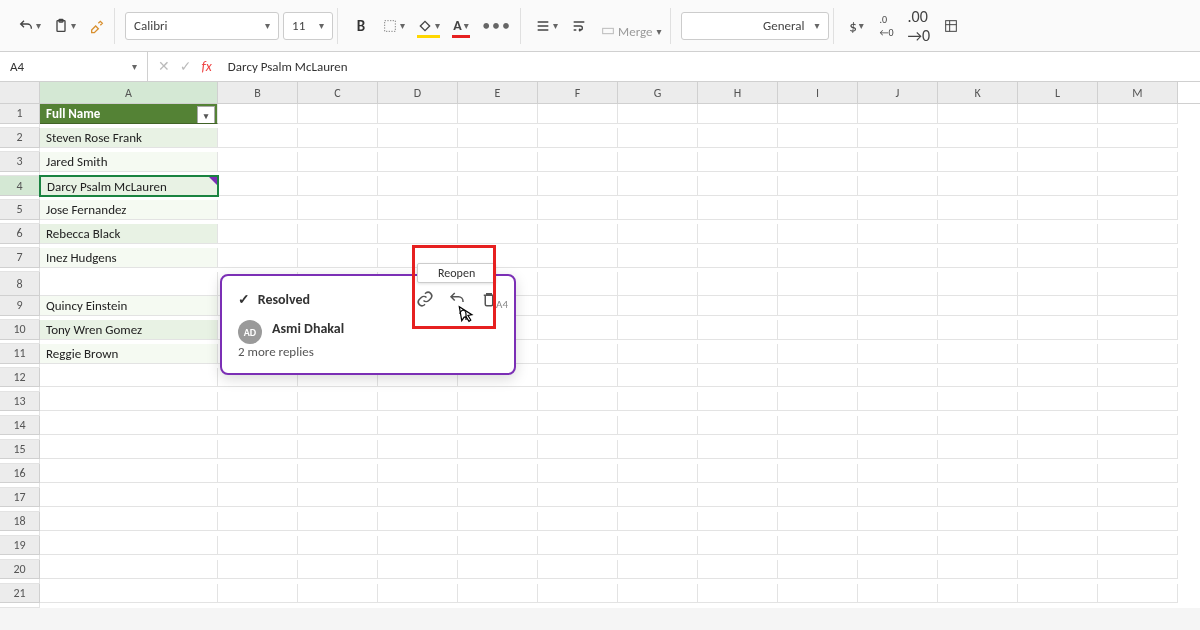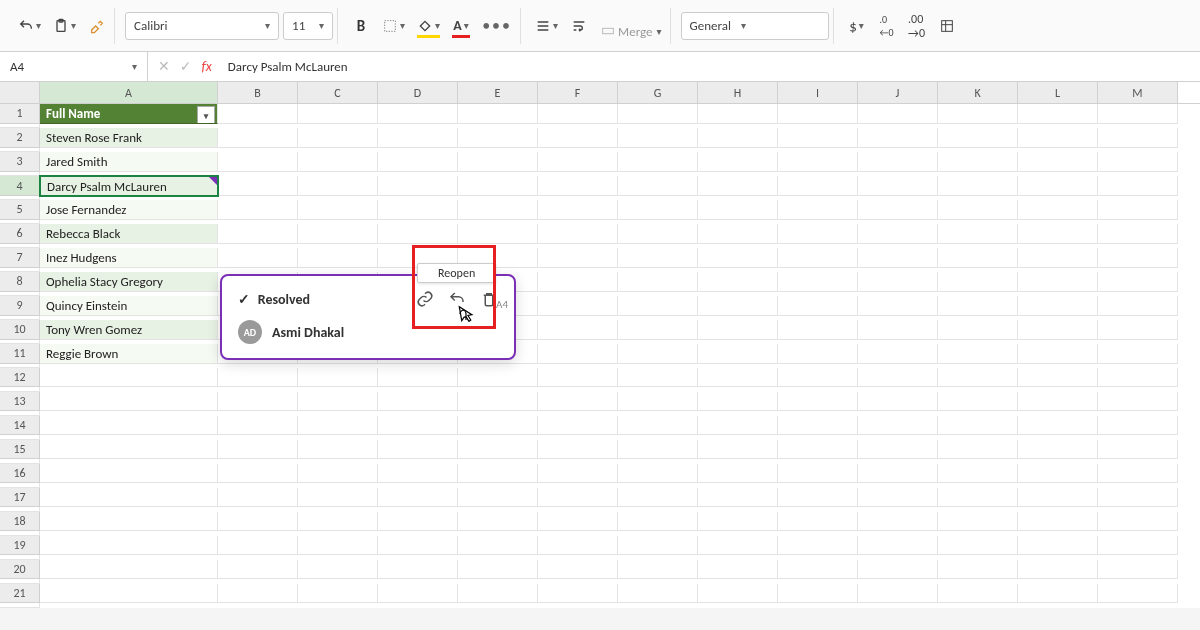--- a/index.html
+++ b/index.html
@@ -21,21 +21,21 @@
   .tbtn.disabled { color: #bbb; margin-top: 11px; }
   .tbtn svg { width: 16px; height: 16px; }
   .chev { font-size: 10px; color: #666; margin-left: 2px; }
   .font-select, .size-select, .numfmt-select {
     border: 1px solid #ccc; border-radius: 3px; background: #fff;
     height: 28px; display: flex; align-items: center; padding: 0 8px;
     color: #444; font-size: 13px; gap: 8px;
   }
   .font-select { width: 154px; justify-content: space-between; }
   .size-select { width: 50px; justify-content: space-between; }
-  .numfmt-select { width: 148px; justify-content: flex-start; }
+  .numfmt-select { width: 148px; justify-content: flex-end; }
   .bold-btn { font-weight: 700; font-size: 15px; color: #333; }
   .underline-bar { position: absolute; bottom: 2px; left: 4px; right: 4px; height: 3px; }
   .merge-label { color: #9a9a9a; font-size: 13px; margin: 0 2px; }
 
   
   .fbar {
     display: flex; align-items: center; background: #fff;
     border-bottom: 1px solid #d0d0d0; height: 30px;
   }
   .namebox {
@@ -100,21 +100,21 @@
     background: #fff; border: 2px solid #7b2fb5; border-radius: 8px;
     box-shadow: 0 4px 14px rgba(0,0,0,.15); padding: 14px 16px 14px 16px;
   }
   .comment-card .status-row {
     display: flex; align-items: center; justify-content: space-between;
     margin-bottom: 12px;
   }
   .status-txt { display: flex; align-items: center; gap: 8px; font-weight: 600; color: #333; font-size: 14px; }
   .card-actions { display: flex; align-items: center; gap: 14px; color: #555; }
   .card-actions .act { width: 18px; height: 18px; display: flex; align-items: center; justify-content: center; cursor: pointer; }
-  .author-row { display: flex; align-items: center; gap: 10px; }
+  .author-row { display: flex; align-items: flex-start; gap: 10px; }
   .avatar {
     width: 24px; height: 24px; border-radius: 50%; background: #9a9a9a;
     color: #fff; font-size: 10px; font-weight: 600; display: flex; align-items: center; justify-content: center;
   }
   .author-name { font-weight: 600; color: #333; font-size: 14px; }
   .comment-body { color: #666; font-size: 13px; line-height: 1.4; margin: 0 0 10px 34px; }
   .replies { color: #555; font-size: 13px; margin-left: 0; }
   .card-ref { position: absolute; top: 22px; right: 6px; background: #fff; font-size: 11px; color: #888; }
 
   
@@ -226,21 +226,21 @@
 
   <div class="grp" style="border-right:none">
     <span class="tbtn">
       <span style="font-size:15px;color:#444">$</span>
       <span class="chev">▾</span>
     </span>
     <span class="tbtn">
       <span style="font-size:10px;color:#444">.0<br>←0</span>
     </span>
     <span class="tbtn">
-      <span style="font-size:12px;color:#444">.00<br>→0</span>
+      <span style="font-size:16px;color:#444">.00<br>→0</span>
     </span>
     <span class="tbtn">
       <svg viewBox="0 0 24 24">
           <rect x="4" y="4" width="16" height="16" fill="none" stroke="#444" stroke-width="1.5"></rect>
           <path stroke="#444" stroke-width="1.5" d="M4 10h16M10 4v16"></path>
         </svg>
     </span>
   </div>
 </div>
 
@@ -390,21 +390,20 @@
         <div class="cell"></div>
         <div class="cell"></div>
         <div class="cell"></div>
         <div class="cell"></div>
         <div class="cell"></div>
         <div class="cell"></div>
         <div class="cell"></div>
       </div>
       <div class="row">
         <div class="rowhdr">8</div>
-        <div class="cell data-cell-light" style="position: relative;">Ophelia Stacy Gregory</div>
         <div class="cell"></div>
         <div class="cell"></div>
         <div class="cell"></div>
         <div class="cell"></div>
         <div class="cell"></div>
         <div class="cell"></div>
         <div class="cell"></div>
         <div class="cell"></div>
         <div class="cell"></div>
         <div class="cell"></div>
@@ -658,20 +657,21 @@
           <svg viewBox="0 0 24 24">
               <path fill="none" stroke="#555" stroke-width="2" d="M5 7h14M9 7V5h6v2m-8 0v12a2 2 0 002 2h6a2 2 0 002-2V7"></path>
             </svg>
         </span>
       </div>
     </div>
     <div class="author-row">
       <div class="avatar">AD</div>
       <div class="author-name">Asmi Dhakal</div>
     </div>
+    <div class="replies">2 more replies</div>
     <div class="card-ref">A4</div>
   </div>
 
   <div class="tooltip">Reopen</div>
 
   <div class="red-box"></div>
 
   <div class="cursor-ptr">
     <svg width="20" height="24" viewBox="0 0 20 24">
         <path fill="#fff" stroke="#000" stroke-width="1.2" d="M6 2v14l3-3h2l2 5 2-1-2-5h4z" transform="rotate(-10 10 12)"></path>

